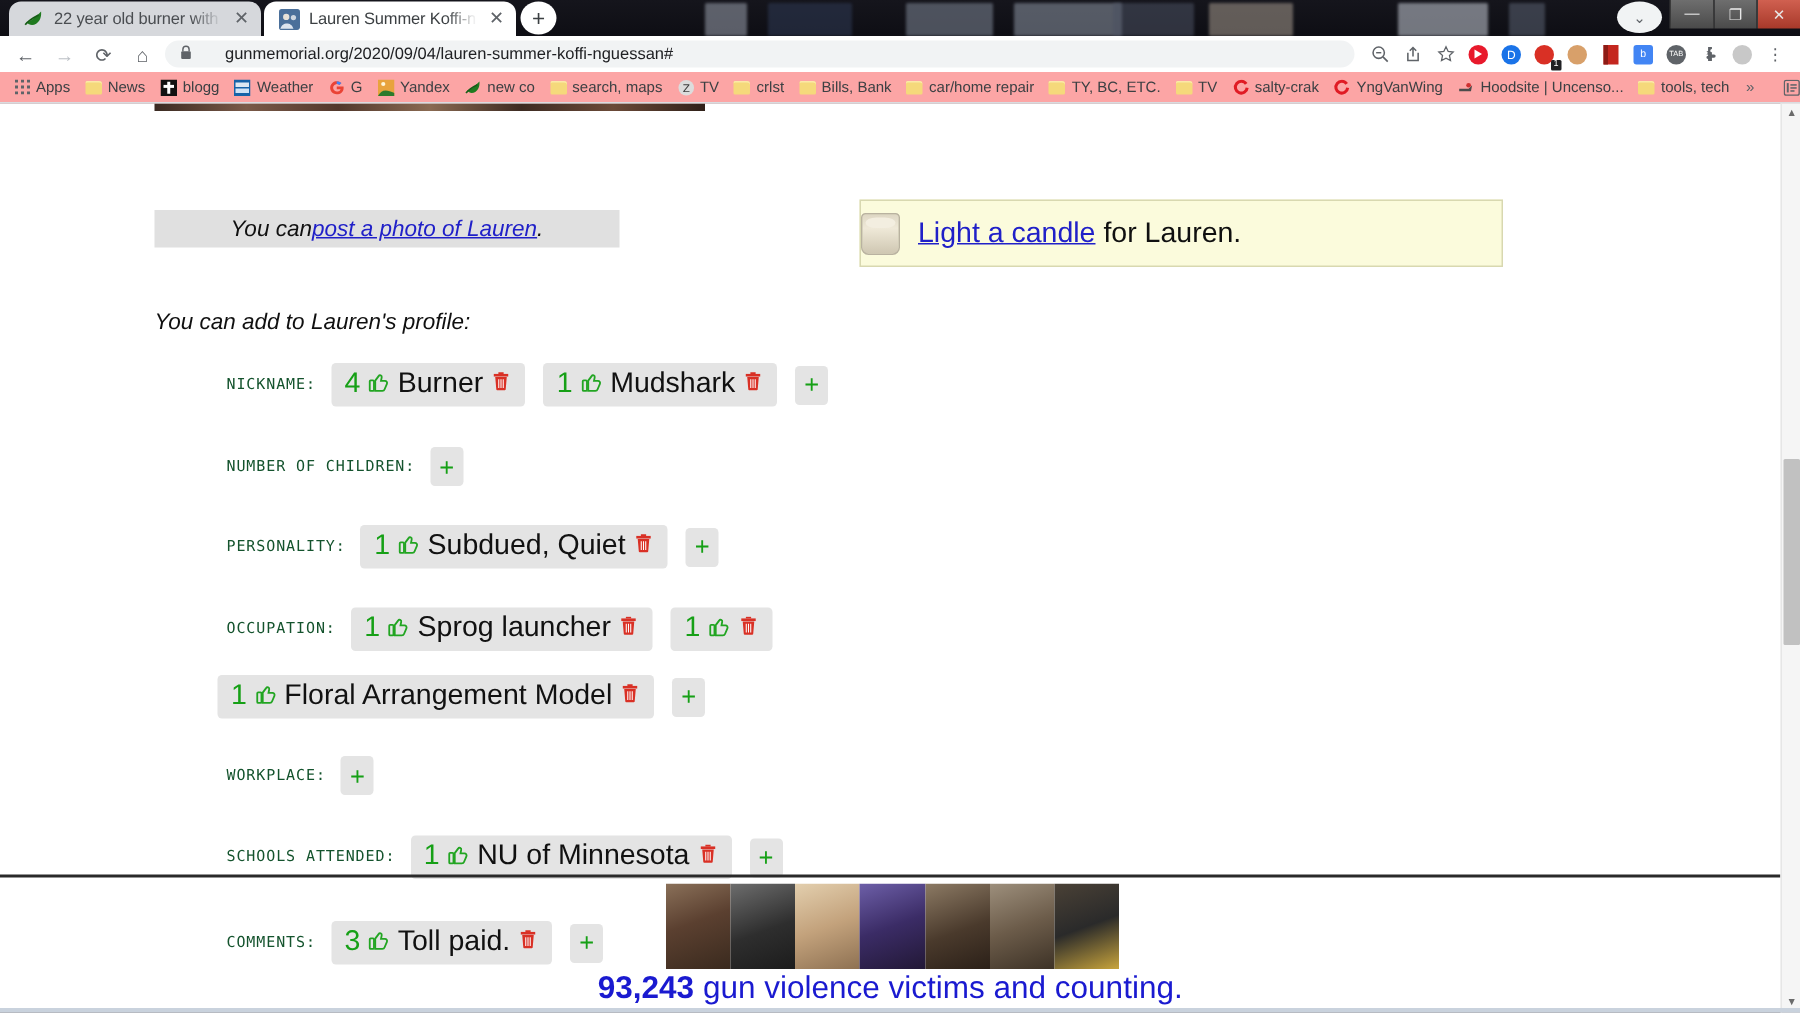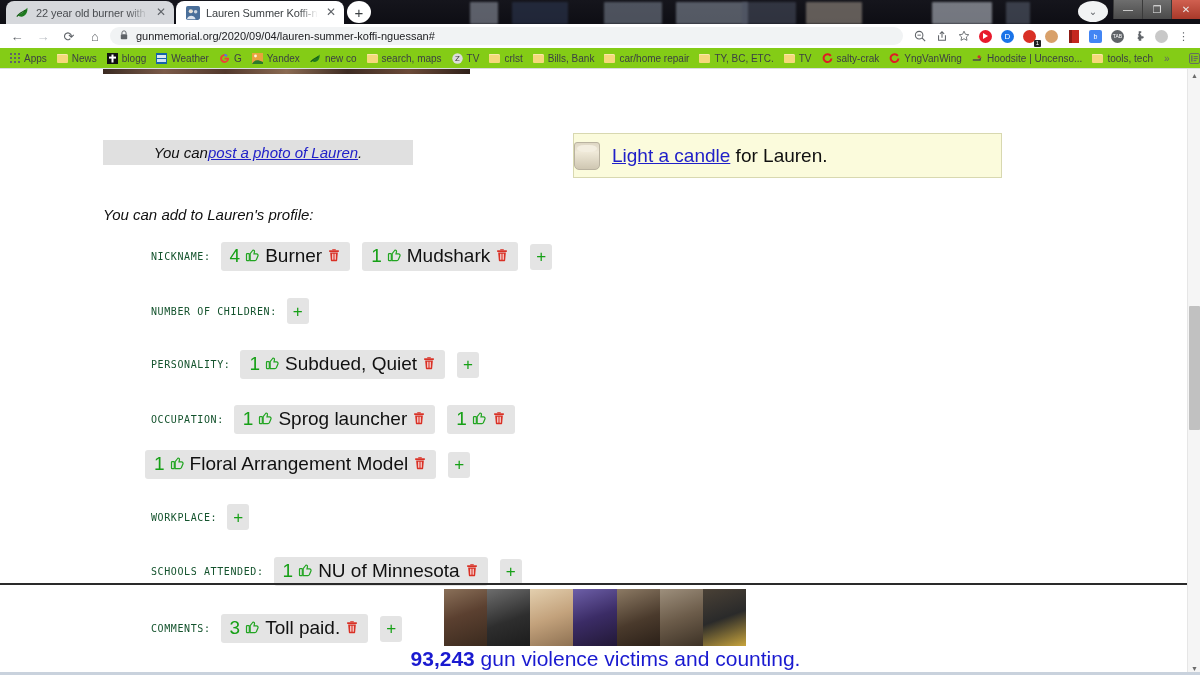--- a/index.html
+++ b/index.html
@@ -85,36 +85,36 @@
     background: #ffffff; display: flex; align-items: center; padding: 0 4px;
   }
   .nav-btn {
     width: 26px; height: 22px; display:flex; align-items:center; justify-content:center;
     color: #5f6368; font-size: 13px;
   }
   .nav-btn.disabled { color: #bdc1c6; }
   #omnibox {
     flex: 1 1 auto; height: 18px; margin: 0 6px 0 2px;
     background: #f1f3f4; border-radius: 9px;
-    display: flex; align-items: center; padding: 0 10px; gap: 8px;
+    display: flex; align-items: center; padding: 0 10px; gap: 22px;
     font-size: 11px; color: #202124;
   }
   #omnibox .lock { font-size: 9px; color:#5f6368; }
   #omnibox-url { white-space: nowrap; overflow: hidden; }
   #toolbar-actions { display: flex; align-items: center; gap: 1px; padding-right: 2px; }
   .tb-icon {
     width: 21px; height: 21px; display:flex; align-items:center; justify-content:center;
     font-size: 11px; color:#5f6368; position: relative;
   }
   .ext-dot { width:13px;height:13px;border-radius:50%; display:block; }
 
   
   #bookmarks-bar {
     position: absolute; left: 0; top: 48px; width: 1200px; height: 21px;
-    background: #84cc16; border-bottom: 1px solid #dadce0;
+    background: #fca5a5; border-bottom: 1px solid #dadce0;
     display: flex; align-items: center; padding: 0 4px; gap: 0px;
     font-size: 10px; color: #3c4043; white-space: nowrap;
   }
   .bm {
     display: flex; align-items: center; gap: 4px;
     padding: 1px 5px; height: 17px; border-radius: 3px;
   }
   .bm .bi { width: 11px; height: 11px; flex:0 0 11px; display:flex;
             align-items:center; justify-content:center; font-size: 9px; }
   .folder-ico { width:11px;height:9px;background:#f5d97b;border-radius:1px 2px 1px 1px;
@@ -194,21 +194,21 @@
   #footer-rule {
     position: absolute; left: 0; top: 514px; width: 1187px; height: 2px; background: #2a2a2a;
   }
   #victims-strip {
     position: absolute; left: 444px; top: 520px; width: 302px; height: 57px;
     display: flex; overflow: hidden;
   }
   #victims-strip .face { flex: 1 1 0; height: 57px; }
   #victims-line {
     position: absolute; left: 0; top: 578px; width: 1187px;
-    text-align: center; font-size: 21px; color: #1a1ad0; margin-left: 12px;
+    text-align: center; font-size: 21px; color: #1a1ad0;
   }
   #victims-line .count { font-weight: bold; }
 
   
   #page-scrollbar {
     position: absolute; right: 0; top: 69px; width: 13px; height: 606px;
     background: #f5f5f5; border-left: 1px solid #e6e6e6;
   }
   #scroll-up-arrow, #scroll-down-arrow {
     position:absolute; left:0; width:13px; height:13px;

